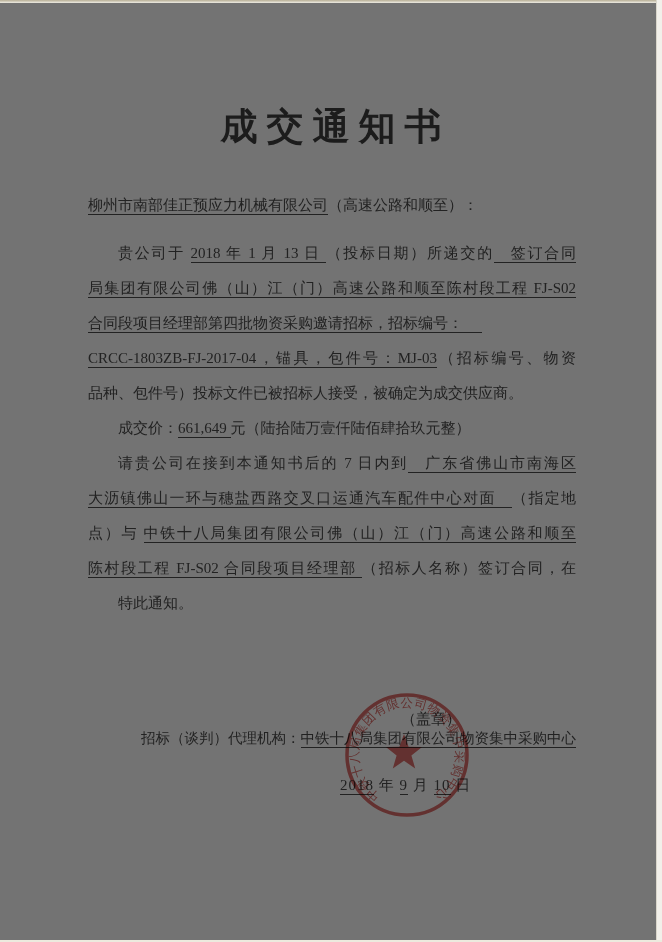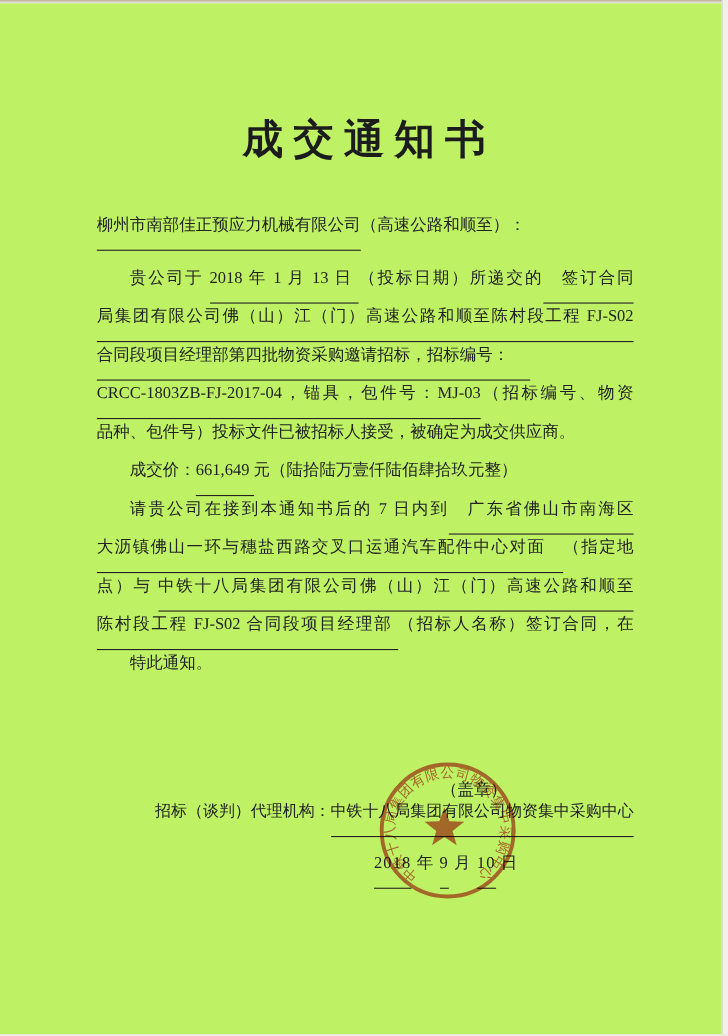--- a/index.html
+++ b/index.html
@@ -1,19 +1,19 @@
 <!DOCTYPE html>
 <html><head>
 <meta charset="utf-8">
 <style>
   html,body{margin:0;padding:0;background:#ffffff;}
   .page{
     position:relative;
     width:662px;height:942px;
-    background:#bef264;
+    background:#737373;
     font-family:"Liberation Serif","DejaVu Serif",serif;
     color:#222222;
     overflow:hidden;
   }
   .edge-top{
     position:absolute;top:0;left:0;width:662px;height:3px;
     background:linear-gradient(#b7ae95,#eeece4);
   }
   .edge-right{
     position:absolute;top:0;right:0;width:5px;height:942px;
@@ -31,21 +31,21 @@
     color:#1c1c1c;
   }
   .doc-body{
     position:absolute;top:188px;left:88px;width:488px;
     font-size:15px;line-height:35px;
   }
   .line{height:35px;white-space:normal;}
   .line.j{text-align:justify;text-align-last:justify;}
   .line.ind{text-indent:2em;}
   .line.m1{margin-top:13px;}
-  .u{border-bottom:1px solid #222222;padding-bottom:14px;}
+  .u{border-bottom:1px solid #222222;padding-bottom:1px;}
   .agency{
     position:absolute;left:141px;top:727px;
     font-size:14.5px;line-height:22px;
   }
   .sealnote{
     position:absolute;left:401px;top:708px;
     font-size:15px;line-height:22px;
   }
   .dateline{
     position:absolute;left:340px;top:774px;

